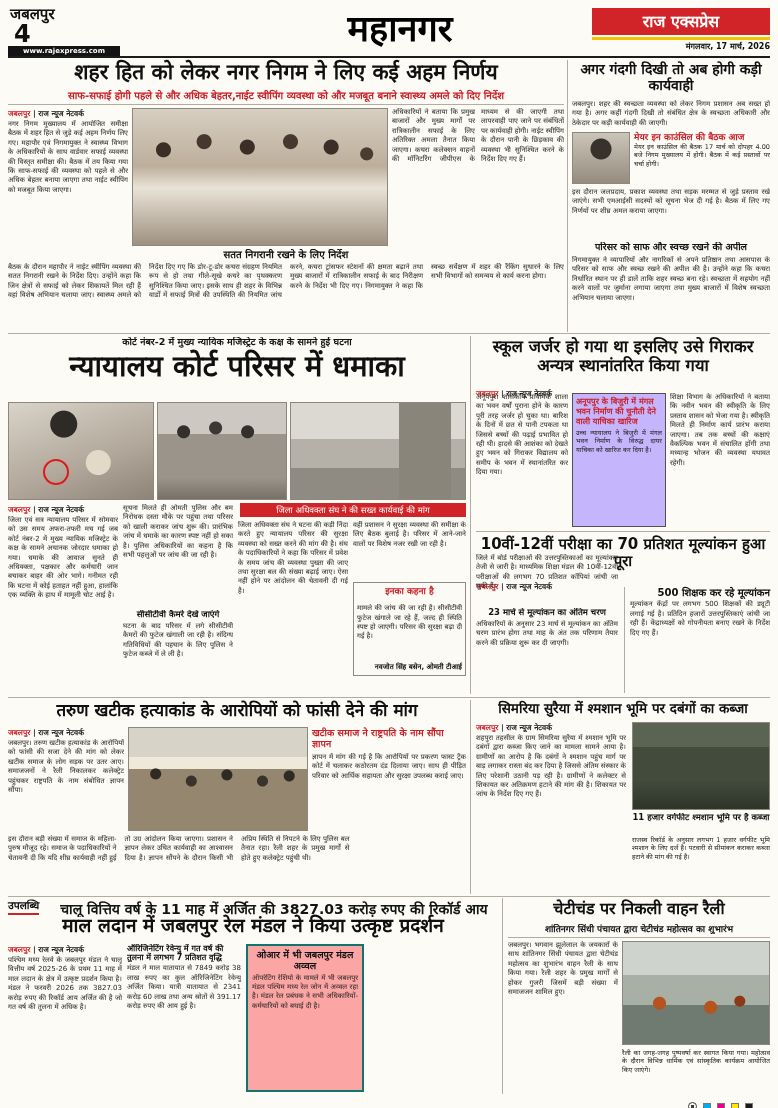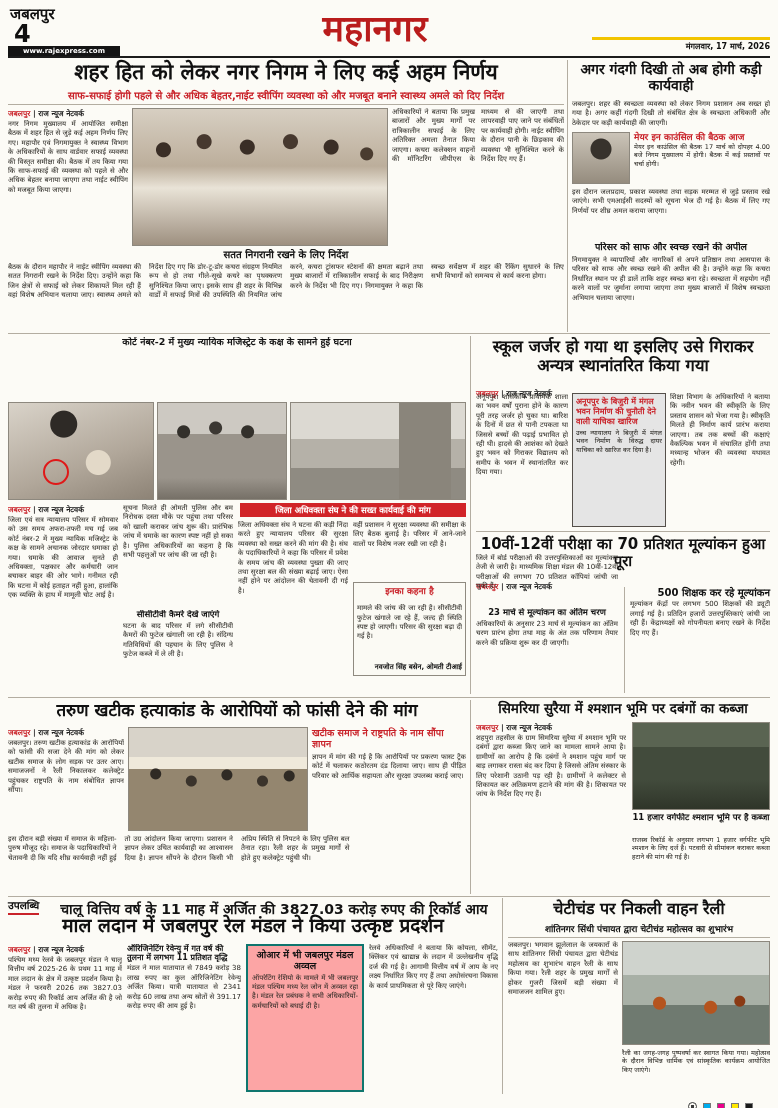--- a/index.html
+++ b/index.html
@@ -10,23 +10,23 @@
   .hl{font-weight:bold;color:#101010;line-height:1.14}
   .center{text-align:center}
   .red{color:#c9232a}
   .body{font-size:7px;line-height:1.34;text-align:justify;color:#26241f;overflow:hidden}
   .body-sm{font-size:6.5px;line-height:1.3;text-align:justify;color:#26241f;overflow:hidden}
   .byline{font-size:7.5px;font-weight:bold;margin-bottom:2px;white-space:nowrap;overflow:hidden}
   .byline .c{color:#c9232a}
   .rule-h{border-top:1px solid #b3ada1}
   .rule-v{border-left:1px solid #b3ada1}
   .photo{border:1px solid #8d887e;overflow:hidden}
-  .band{background:#d12428;color:#fff;font-weight:bold;text-align:center;overflow:hidden}
+  .band{background:#d12428;color:#fff;font-weight:normal;text-align:center;overflow:hidden}
   .crosshead{font-weight:bold;text-align:center;color:#141414;line-height:1.15;overflow:hidden}
-  .inset{border:1px solid #55504a;padding:3px;background:#e5e5e5;overflow:hidden}
+  .inset{border:1px solid #55504a;padding:3px;background:#c4b5fd;overflow:hidden}
   .bluebox{background:#fca5a5;border:2px solid #0f766e;padding:4px;overflow:hidden}
   .quote-box{border:1px solid #8f8a80;padding:3px;background:#fbfaf4;overflow:hidden}
   .urlbar{background:#141414;color:#fff;font-size:7px;font-weight:bold;text-align:center;line-height:11px}
   .brandbox{background:#d12428;color:#fff;font-weight:bold;text-align:center}
   .mk{display:inline-block;width:8px;height:8px;margin-right:6px;vertical-align:middle;border:0.5px solid #777}
   .mk-c{background:#00adee}.mk-m{background:#eb008b}.mk-y{background:#ffe800}.mk-k{background:#1a1a1a}
   .mk-reg{width:9px;height:9px;border:1.5px solid #3a3a3a;border-radius:50%;background:
      radial-gradient(circle,#3a3a3a 0 1.5px,transparent 2px)}
   .annot{position:absolute;border:2px solid #e01818;border-radius:50%}
   
@@ -69,21 +69,22 @@
     linear-gradient(180deg,#cfd3cd 0 32%,#a8b0a6 32% 62%,#6f7a70 62% 100%)}
 </style>
 </head>
 <body>
 
 <div class="page">
 
   <div class="abs hl" style="left:10px;top:6px;font-size:15px">जबलपुर</div>
   <div class="abs hl" style="left:14px;top:21px;font-size:24px">4</div>
   <div class="abs urlbar" style="left:8px;top:46px;width:112px;height:11px">www.rajexpress.com</div>
-  <div class="abs hl center" style="left:216px;top:8px;width:318px;font-size:36px;color:#b91c1c">महानगर</div>
+  <div class="abs hl center" style="left:241px;top:8px;width:318px;font-size:36px;color:#000000">महानगर</div>
+  <div class="abs brandbox" style="left:592px;top:8px;width:178px;height:27px;font-size:16px;line-height:27px">राज एक्सप्रेस</div>
   <div class="abs" style="left:592px;top:37px;width:178px;height:3px;background:#f2c400"></div>
   <div class="abs hl" style="left:592px;top:42px;width:178px;font-size:8px;text-align:right">मंगलवार, 17 मार्च, 2026</div>
   <div class="abs" style="left:8px;top:56px;width:762px;border-top:2px solid #1c1c1c"></div>
 
   <div class="abs hl center" style="left:8px;top:61px;width:556px;font-size:21px">शहर हित को लेकर नगर निगम ने लिए कई अहम निर्णय</div>
   <div class="abs hl center red" style="left:8px;top:90px;width:556px;font-size:10px">साफ-सफाई होगी पहले से और अधिक बेहतर,नाईट स्वीपिंग व्यवस्था को और मजबूत बनाने स्वास्थ्य अमले को दिए निर्देश</div>
   <div class="abs rule-h" style="left:8px;top:104px;width:556px"></div>
 
   <div class="abs" style="left:8px;top:108px;width:120px;height:138px">
     <div class="byline">
@@ -105,20 +106,21 @@
     <div class="hl red" style="font-size:9px;line-height:1.2">मेयर इन काउंसिल की बैठक आज</div>
     <div class="body-sm" style="height:28px">मेयर इन काउंसिल की बैठक 17 मार्च को दोपहर 4.00 बजे निगम मुख्यालय में होगी। बैठक में कई प्रस्तावों पर चर्चा होगी।</div>
   </div>
   <div class="abs body" style="left:572px;top:188px;width:198px;height:50px">इस दौरान जलप्रदाय, प्रकाश व्यवस्था तथा सड़क मरम्मत से जुड़े प्रस्ताव रखे जाएंगे। सभी एमआईसी सदस्यों को सूचना भेज दी गई है। बैठक में लिए गए निर्णयों पर शीघ्र अमल कराया जाएगा।</div>
   <div class="abs crosshead" style="left:572px;top:242px;width:198px;font-size:9.5px">परिसर को साफ और स्वच्छ रखने की अपील</div>
   <div class="abs body" style="left:572px;top:256px;width:198px;height:74px">निगमायुक्त ने व्यापारियों और नागरिकों से अपने प्रतिष्ठान तथा आसपास के परिसर को साफ और स्वच्छ रखने की अपील की है। उन्होंने कहा कि कचरा निर्धारित स्थान पर ही डालें ताकि शहर स्वच्छ बना रहे। स्वच्छता में सहयोग नहीं करने वालों पर जुर्माना लगाया जाएगा तथा मुख्य बाजारों में विशेष स्वच्छता अभियान चलाया जाएगा।</div>
 
   <div class="abs rule-h" style="left:8px;top:333px;width:762px"></div>
 
   <div class="abs crosshead" style="left:8px;top:337px;width:458px;font-size:9.5px">कोर्ट नंबर-2 में मुख्य न्यायिक मजिस्ट्रेट के कक्ष के सामने हुई घटना</div>
+  <div class="abs hl center" style="left:8px;top:350px;width:458px;font-size:29px">न्यायालय कोर्ट परिसर में धमाका</div>
   <div class="abs photo ph-hand" style="left:8px;top:402px;width:146px;height:98px">
     <div class="annot" style="left:34px;top:56px;width:26px;height:26px"></div>
   </div>
   <div class="abs photo ph-group" style="left:157px;top:402px;width:130px;height:98px"></div>
   <div class="abs photo ph-street" style="left:290px;top:402px;width:176px;height:98px"></div>
   <div class="abs band" style="left:240px;top:503px;width:226px;height:14px;font-size:8.5px;line-height:14px">जिला अधिवक्ता संघ ने की सख्त कार्यवाई की मांग</div>
 
   <div class="abs" style="left:8px;top:504px;width:110px;height:190px">
     <div class="byline">
       <span class="c">जबलपुर</span>
@@ -206,28 +208,27 @@
   <div class="abs crosshead" style="left:60px;top:901px;width:428px;font-size:14px">चालू वित्तिय वर्ष के 11 माह में अर्जित की 3827.03 करोड़ रुपए की रिकॉर्ड आय</div>
   <div class="abs hl center" style="left:8px;top:915px;width:490px;font-size:19px">माल लदान में जबलपुर रेल मंडल ने किया उत्कृष्ट प्रदर्शन</div>
   <div class="abs" style="left:8px;top:944px;width:114px;height:148px">
     <div class="byline">
       <span class="c">जबलपुर</span>
       <span>| राज न्यूज नेटवर्क</span>
     </div>
     <div class="body" style="height:134px">पश्चिम मध्य रेलवे के जबलपुर मंडल ने चालू वित्तीय वर्ष 2025-26 के प्रथम 11 माह में माल लदान के क्षेत्र में उत्कृष्ट प्रदर्शन किया है। मंडल ने फरवरी 2026 तक 3827.03 करोड़ रुपए की रिकॉर्ड आय अर्जित की है जो गत वर्ष की तुलना में अधिक है।</div>
   </div>
   <div class="abs" style="left:127px;top:944px;width:114px;height:148px">
-    <div class="crosshead" style="font-size:8px;margin-bottom:2px;text-align:left">ऑरिजिनेटिंग रेवेन्यु में गत वर्ष की तुलना में लगभग 11 प्रतिशत वृद्धि</div>
+    <div class="crosshead" style="font-size:8px;margin-bottom:2px;text-align:left">ऑरिजिनेटिंग रेवेन्यु में गत वर्ष की तुलना में लगभग 7 प्रतिशत वृद्धि</div>
     <div class="body" style="height:112px">मंडल ने माल यातायात से 7849 करोड़ 38 लाख रुपए का कुल ऑरिजिनेटिंग रेवेन्यु अर्जित किया। यात्री यातायात से 2341 करोड़ 60 लाख तथा अन्य स्रोतों से 391.17 करोड़ रुपए की आय हुई है।</div>
   </div>
   <div class="abs bluebox" style="left:246px;top:944px;width:118px;height:148px">
     <div class="hl center" style="font-size:9.5px;margin-bottom:2px">ओआर में भी जबलपुर मंडल अव्वल</div>
     <div class="body" style="height:118px">ऑपरेटिंग रेशियो के मामले में भी जबलपुर मंडल पश्चिम मध्य रेल जोन में अव्वल रहा है। मंडल रेल प्रबंधक ने सभी अधिकारियों-कर्मचारियों को बधाई दी है।</div>
   </div>
-  <div class="abs body" style="left:369px;top:944px;width:129px;height:148px">रेलवे अधिकारियों ने बताया कि कोयला, सीमेंट, क्लिंकर एवं खाद्यान्न के लदान में उल्लेखनीय वृद्धि दर्ज की गई है। आगामी वित्तीय वर्ष में आय के नए लक्ष्य निर्धारित किए गए हैं तथा अधोसंरचना विकास के कार्य प्राथमिकता से पूरे किए जाएंगे।</div>
 
   <div class="abs rule-v" style="left:502px;top:898px;height:196px"></div>
   <div class="abs hl center" style="left:508px;top:900px;width:262px;font-size:16px">चेटीचंड पर निकली वाहन रैली</div>
   <div class="abs crosshead" style="left:508px;top:924px;width:262px;font-size:9px">शांतिनगर सिंधी पंचायत द्वारा चेटीचंड महोत्सव का शुभारंभ</div>
   <div class="abs rule-h" style="left:508px;top:937px;width:262px"></div>
   <div class="abs body" style="left:508px;top:941px;width:110px;height:151px">जबलपुर। भगवान झूलेलाल के जयकारों के साथ शांतिनगर सिंधी पंचायत द्वारा चेटीचंड महोत्सव का शुभारंभ वाहन रैली के साथ किया गया। रैली शहर के प्रमुख मार्गों से होकर गुजरी जिसमें बड़ी संख्या में समाजजन शामिल हुए।</div>
   <div class="abs photo ph-rally" style="left:622px;top:941px;width:148px;height:104px"></div>
   <div class="abs body-sm" style="left:622px;top:1049px;width:148px;height:44px">रैली का जगह-जगह पुष्पवर्षा कर स्वागत किया गया। महोत्सव के दौरान विभिन्न धार्मिक एवं सांस्कृतिक कार्यक्रम आयोजित किए जाएंगे।</div>
 
   <div class="abs" style="left:688px;top:1096px;height:10px">

